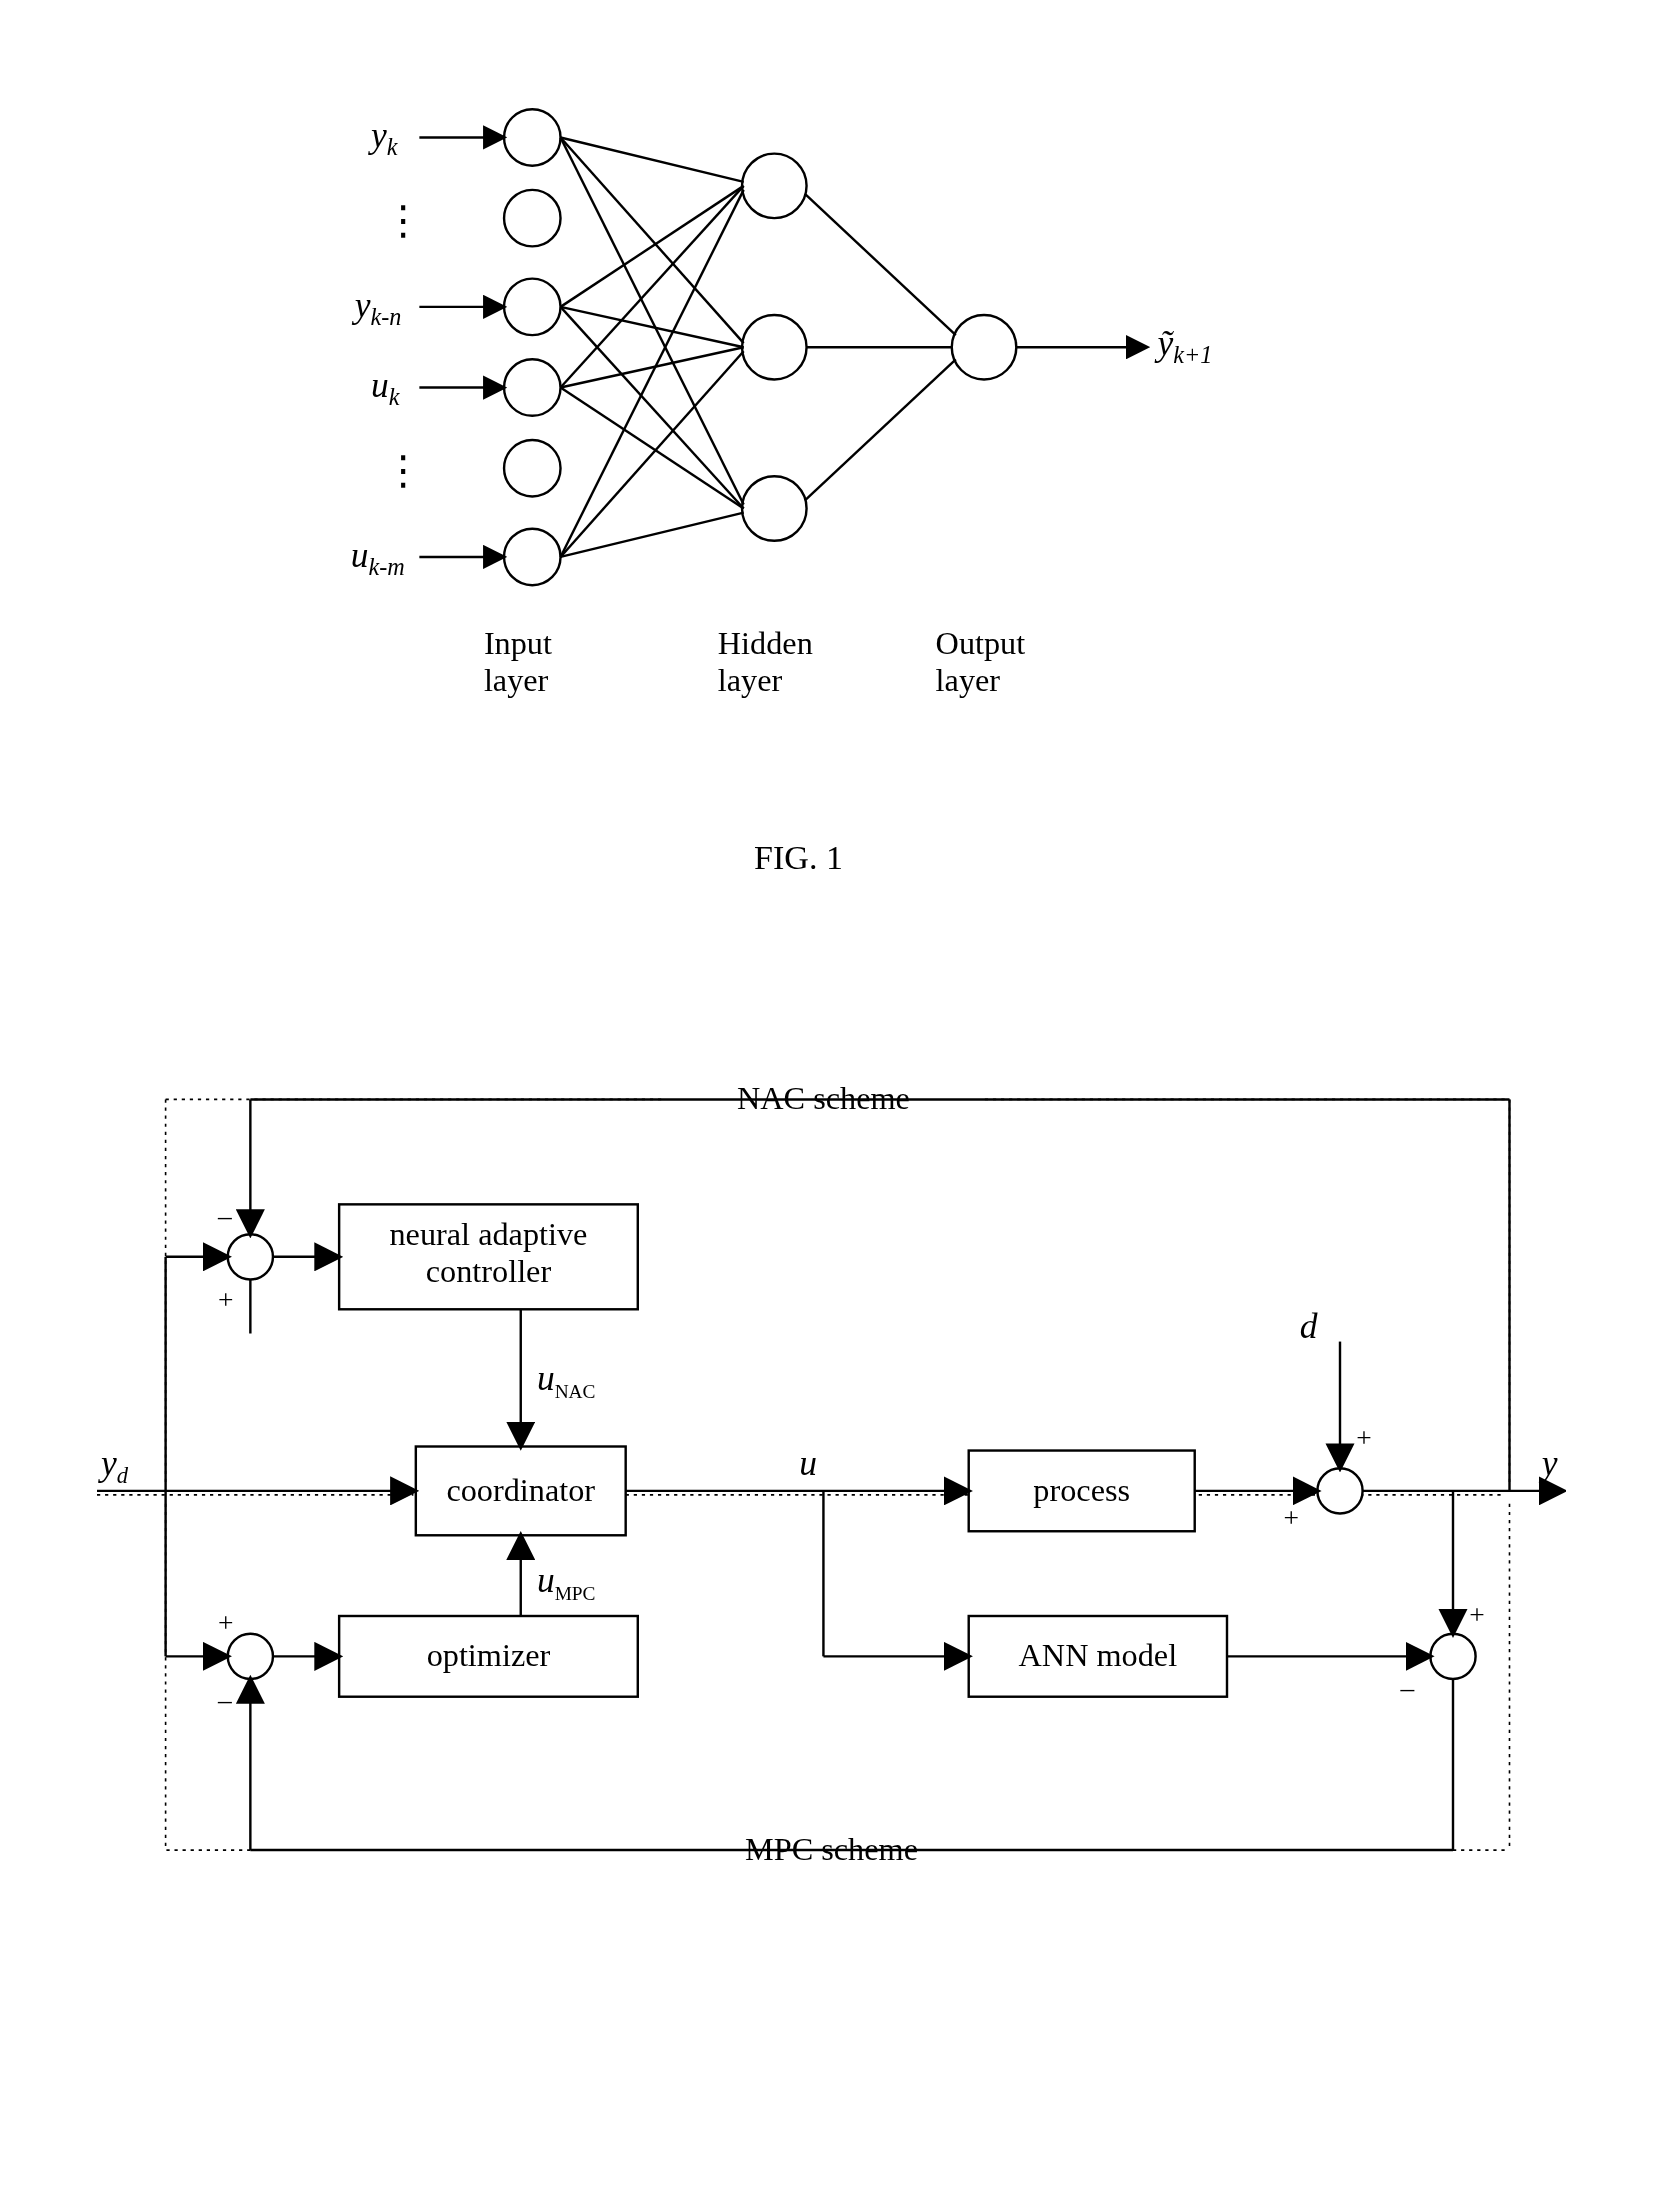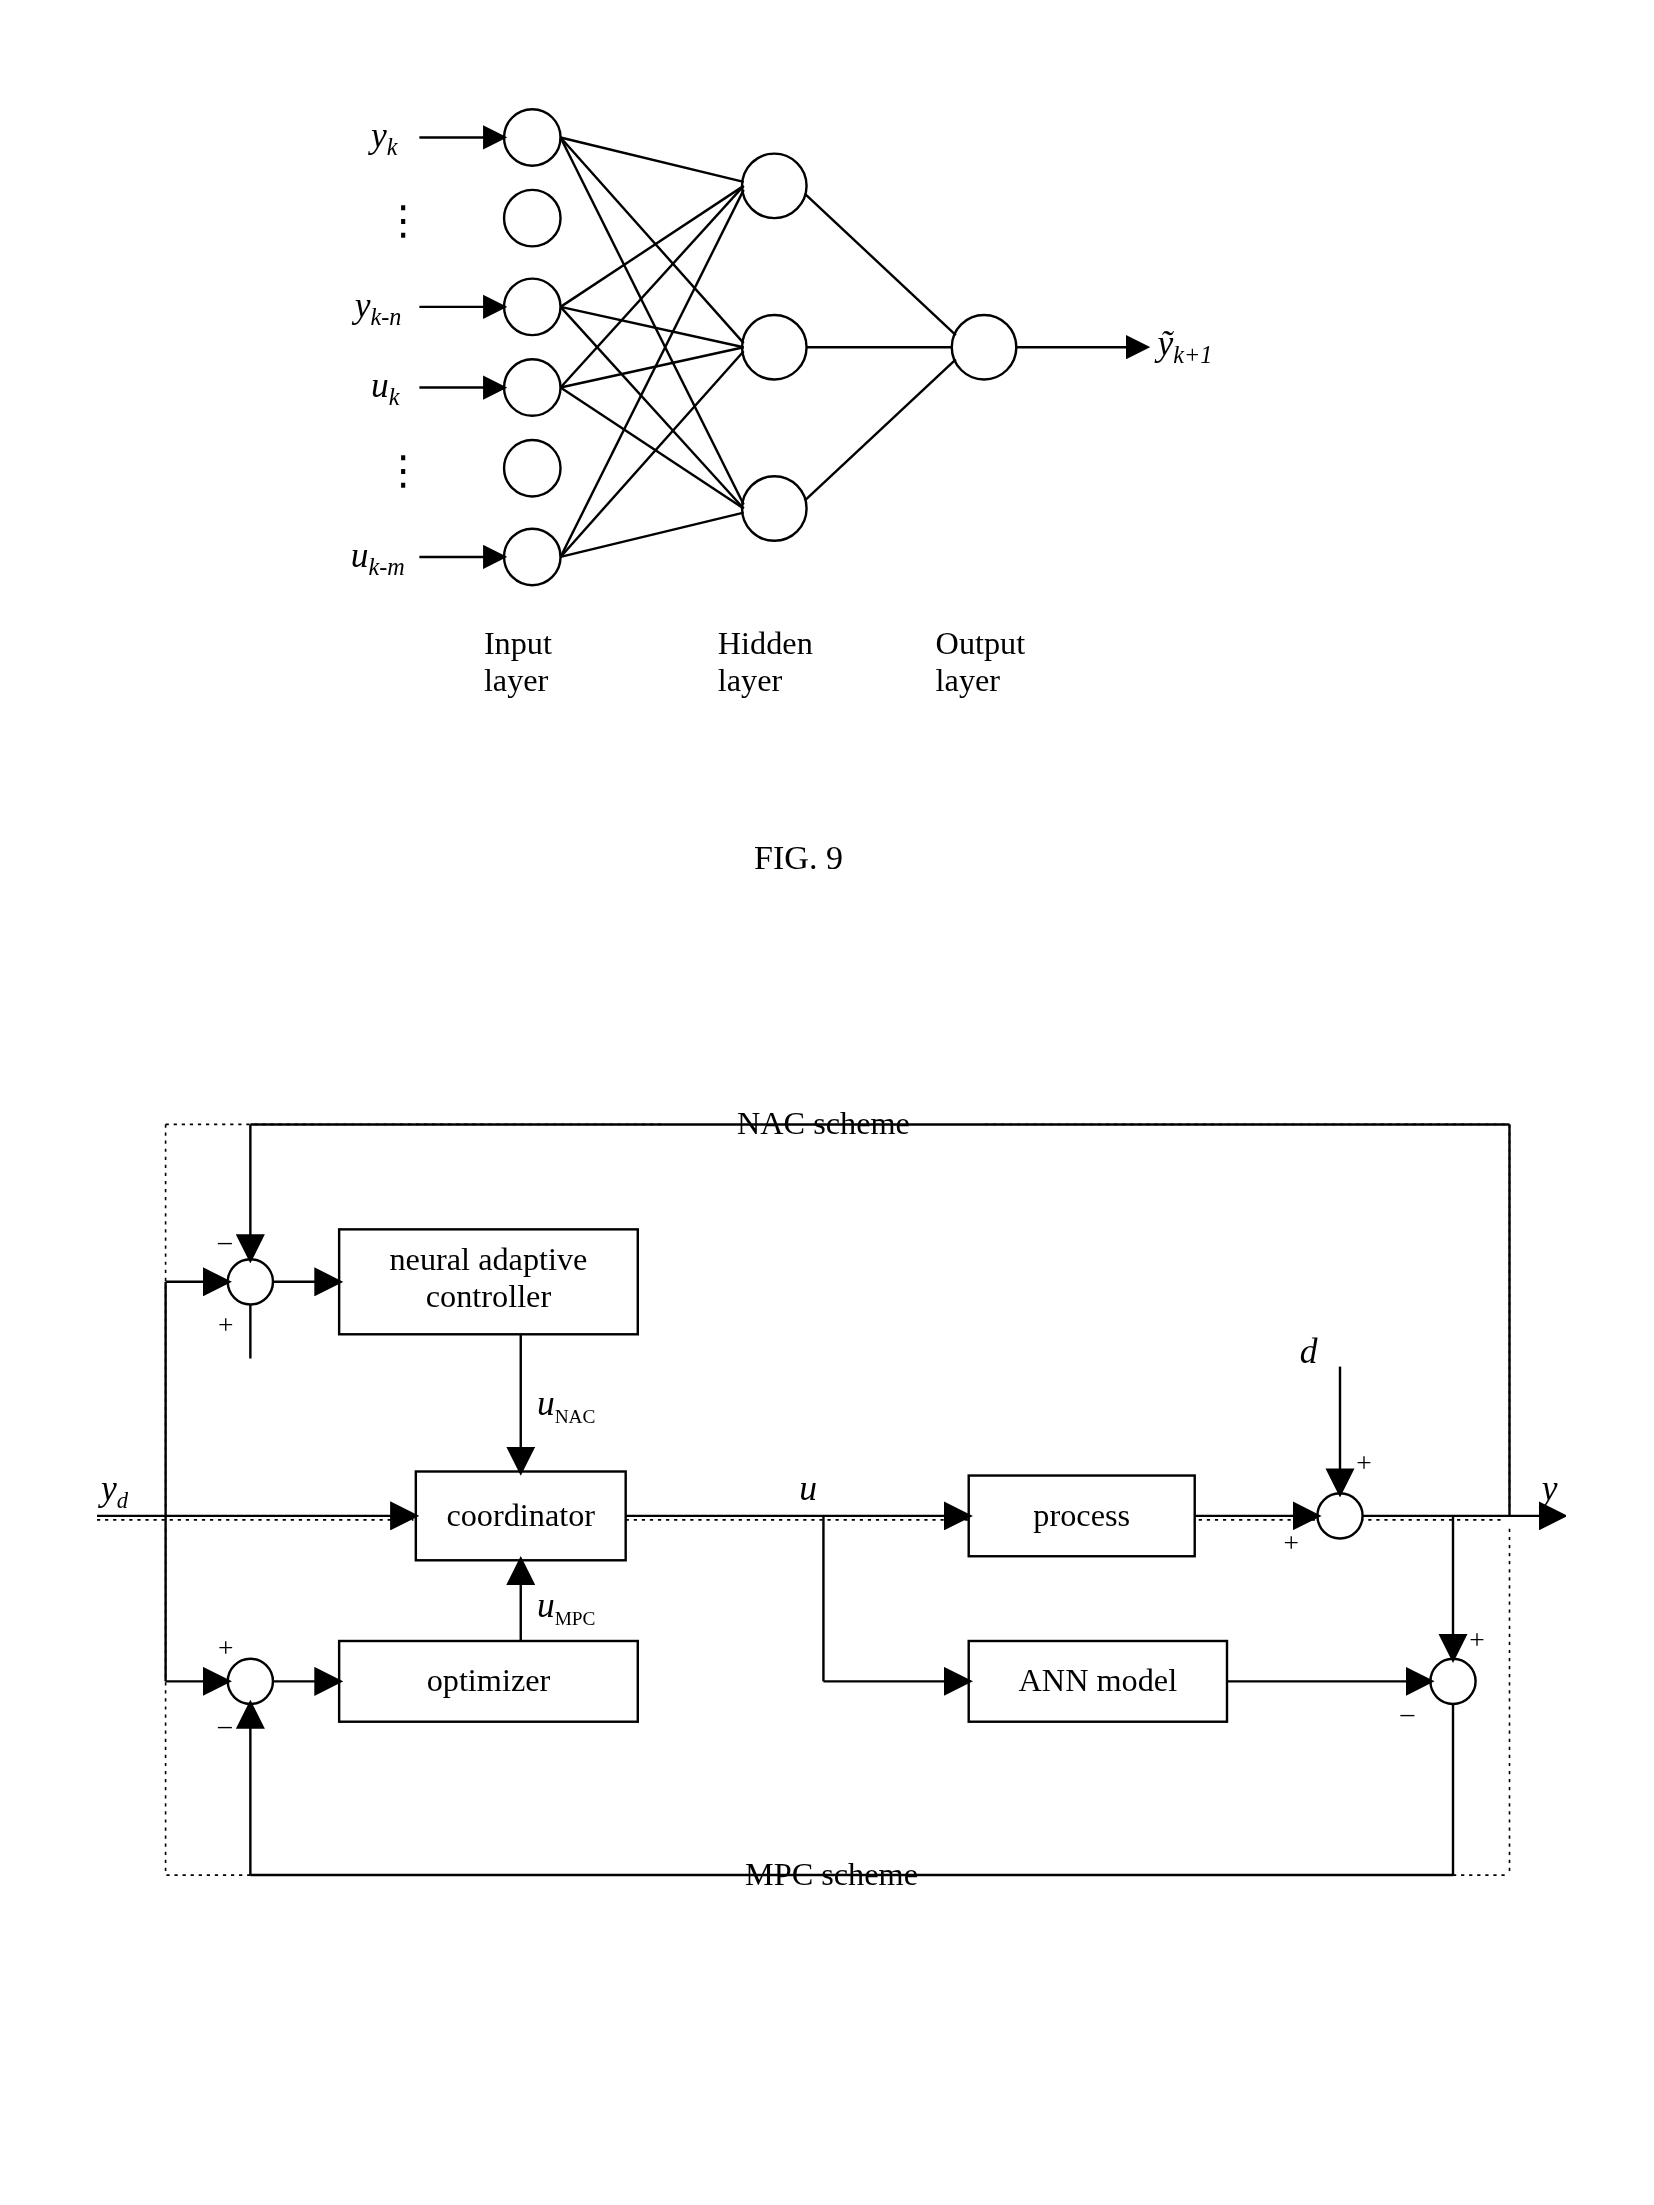--- a/index.html
+++ b/index.html
@@ -69,24 +69,24 @@
 <text x="95" y="602"><tspan>u</tspan><tspan font-size="30" dy="10">k-m</tspan></text>
 <text x="1095" y="340"><tspan>ỹ</tspan><tspan font-size="30" dy="10">k+1</tspan></text>
 </g>
 
 <g font-family="Times New Roman" font-size="40">
 <text x="260" y="710"><tspan x="260" dy="0">Input</tspan><tspan x="260" dy="46">layer</tspan></text>
 <text x="550" y="710"><tspan x="550" dy="0">Hidden</tspan><tspan x="550" dy="46">layer</tspan></text>
 <text x="820" y="710"><tspan x="820" dy="0">Output</tspan><tspan x="820" dy="46">layer</tspan></text>
 </g>
 </svg>
-<div class="caption" style="margin-top:32px">FIG. 9</div>
+<div class="caption" style="margin-top:32px">FIG. 1</div>
 </div>
 
-<div class="fig" style="left:97px;top:1076px">
+<div class="fig" style="left:97px;top:1051px">
 <svg width="1469" height="904" viewBox="0 0 1820 1120" style="font-size:32px">
 <defs>
 <marker id="ah2" viewBox="0 0 10 10" refX="8" refY="5" markerWidth="12" markerHeight="12" orient="auto">
             <path d="M0 0 L10 5 L0 10 z" fill="#000"></path>
           </marker>
 </defs>
 
 <g stroke="#000" stroke-width="2" fill="none" stroke-dasharray="4 6">
 
 <path d="M85 60 L700 60 M1100 60 L1750 60 L1750 539 M1750 561 L1750 990 M85 60 L85 539 M85 561 L85 990 L700 990 M1120 990 L1750 990"></path>

